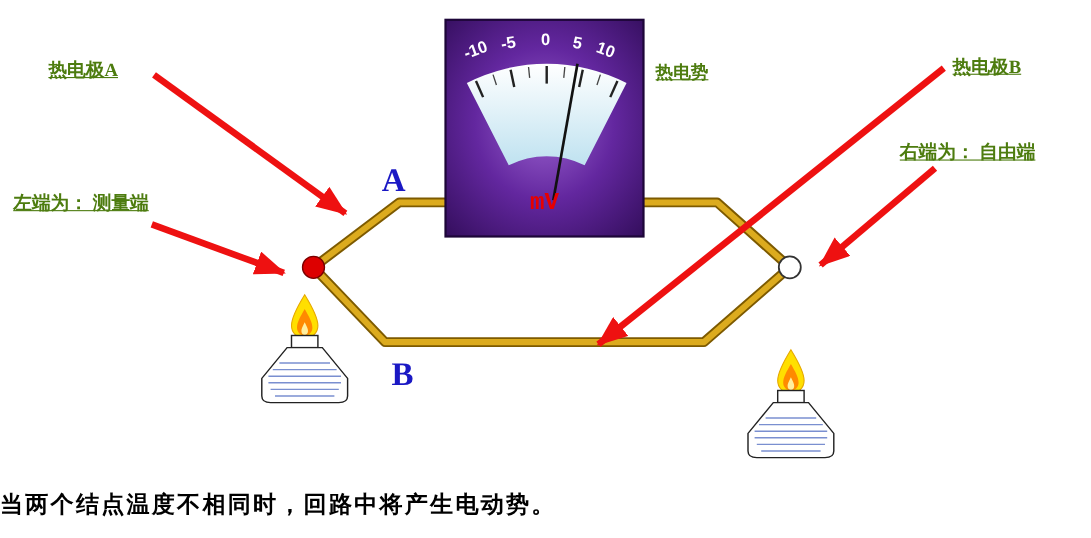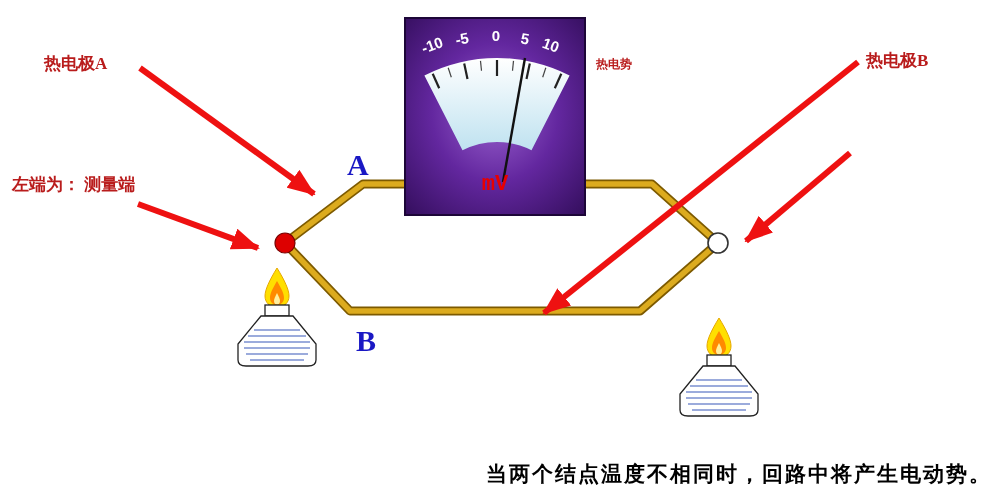--- a/index.html
+++ b/index.html
@@ -2,29 +2,29 @@
 <html><head>
 <meta charset="utf-8">
 <style>
   html,body { margin:0; padding:0; background:#ffffff; }
   .stage {
     position:relative; width:992px; height:489px; background:#ffffff;
     overflow:hidden; font-family:"Liberation Sans", sans-serif;
   }
   .layer { position:absolute; left:0; top:0; }
   .label {
-    position:absolute; color:#b91c1c; font-weight:bold; font-size:17px;
-    font-family:"Liberation Serif", serif; white-space:pre; line-height:1.2;
+    position:absolute; color:#4d7c0f; font-weight:bold; font-size:17px;
+    font-family:"Liberation Serif", serif; white-space:pre; line-height:1.2;text-decoration:underline;
   }
   .wire-letter {
     position:absolute; color:#1a18c4;
     font:bold 30px "Liberation Serif", serif;
   }
   .caption {
-    position:absolute; left:0; top:460px; width:100%; text-align:right;
+    position:absolute; left:0; top:444px; width:100%; text-align:left;
     color:#000; font:bold 21px "Liberation Serif", serif; letter-spacing:2px;
   }
   
   .wire-outline { fill:none; stroke:#7d5a00; stroke-width:9; stroke-linejoin:round; stroke-linecap:round; }
   .wire-fill    { fill:none; stroke:#dcab1e; stroke-width:5.5; stroke-linejoin:round; stroke-linecap:round; }
   .arrow        { stroke:#ee1111; stroke-width:6; stroke-linecap:butt; }
   .tick         { stroke:#222; stroke-width:2.2; }
   .tick-minor   { stroke:#444; stroke-width:1.2; }
   .scale-num    { fill:#ffffff; font:bold 15px "Liberation Sans", sans-serif; text-anchor:middle; }
   .mv-text      { fill:#e80000; font:bold 22px "Liberation Mono", monospace; text-anchor:middle; }
@@ -109,19 +109,20 @@
 
     <g>
       <line class="arrow" x1="140" y1="68" x2="314" y2="194" marker-end="url(#arrowhead)"></line>
       <line class="arrow" x1="138" y1="204" x2="258" y2="248" marker-end="url(#arrowhead)"></line>
       <line class="arrow" x1="858" y1="62" x2="544" y2="313" marker-end="url(#arrowhead)"></line>
       <line class="arrow" x1="850" y1="153" x2="746" y2="241" marker-end="url(#arrowhead)"></line>
     </g>
   </svg>
 
   <div class="label" style="left:44px;top:54px">热电极A</div>
-  <div class="label" style="left:596px;top:57px;font-size:12px">热电势</div>
+  <div class="label" style="left:596px;top:57px;font-size:16px">热电势</div>
   <div class="label" style="left:866px;top:51px">热电极B</div>
+  <div class="label" style="left:818px;top:129px">右端为： 自由端</div>
   <div class="label" style="left:12px;top:175px">左端为： 测量端</div>
   <div class="wire-letter" style="left:347px;top:148px">A</div>
   <div class="wire-letter" style="left:356px;top:324px">B</div>
   <div class="caption">当两个结点温度不相同时，回路中将产生电动势。</div>
 </div>
 
 </body></html>

